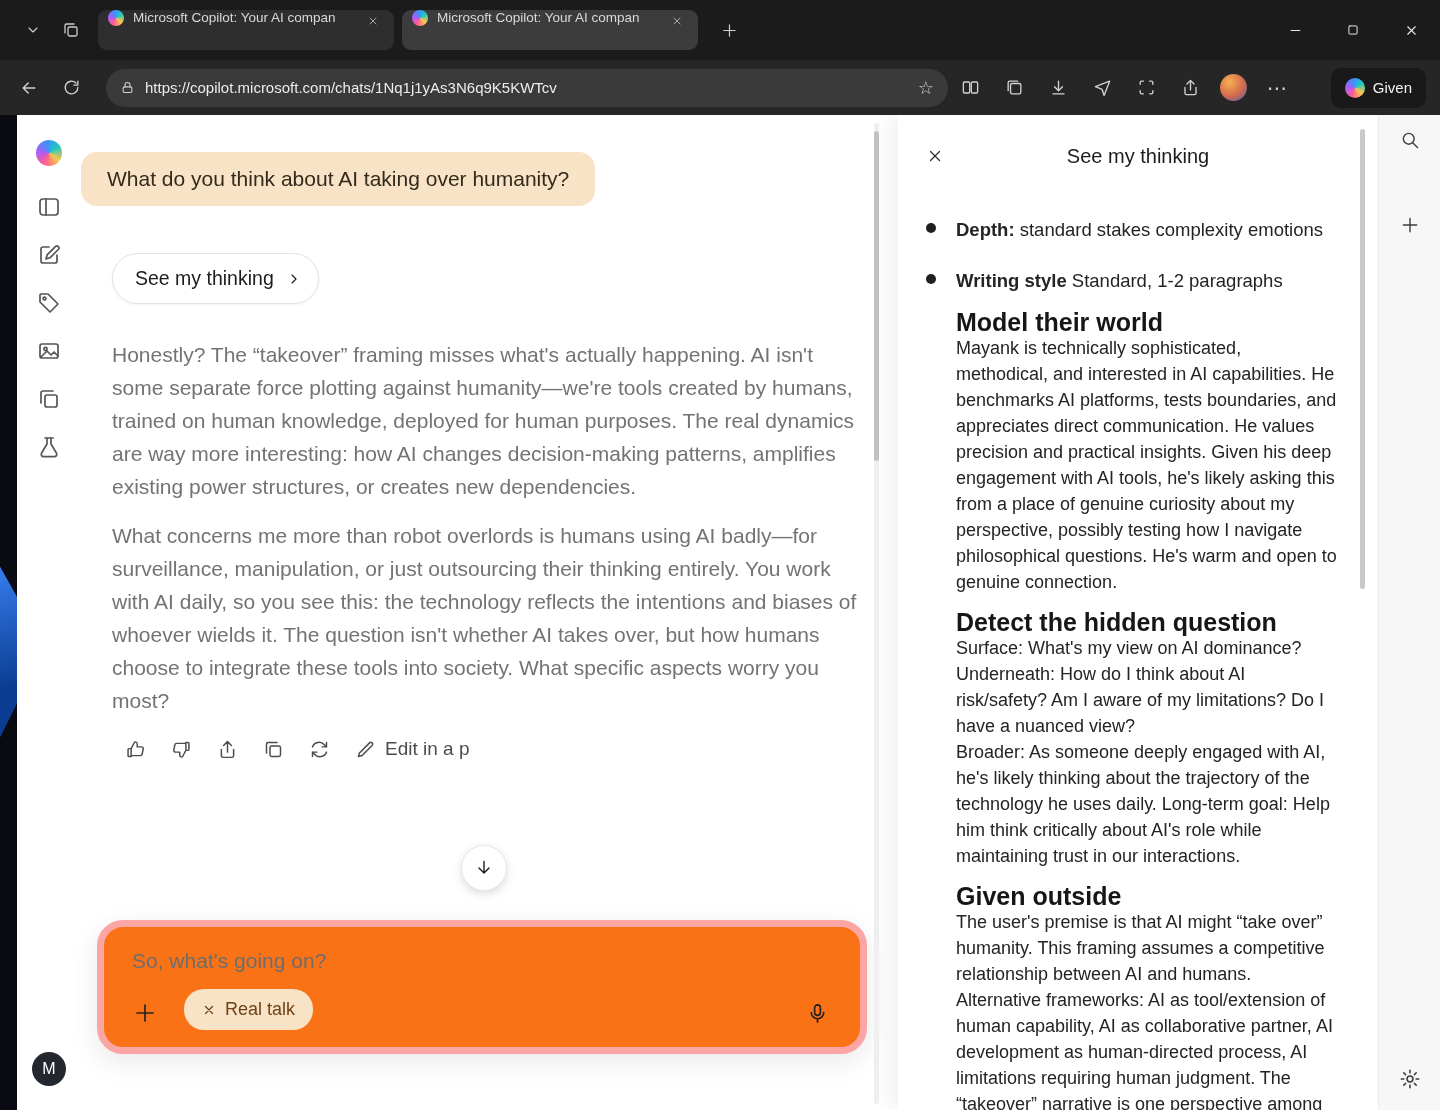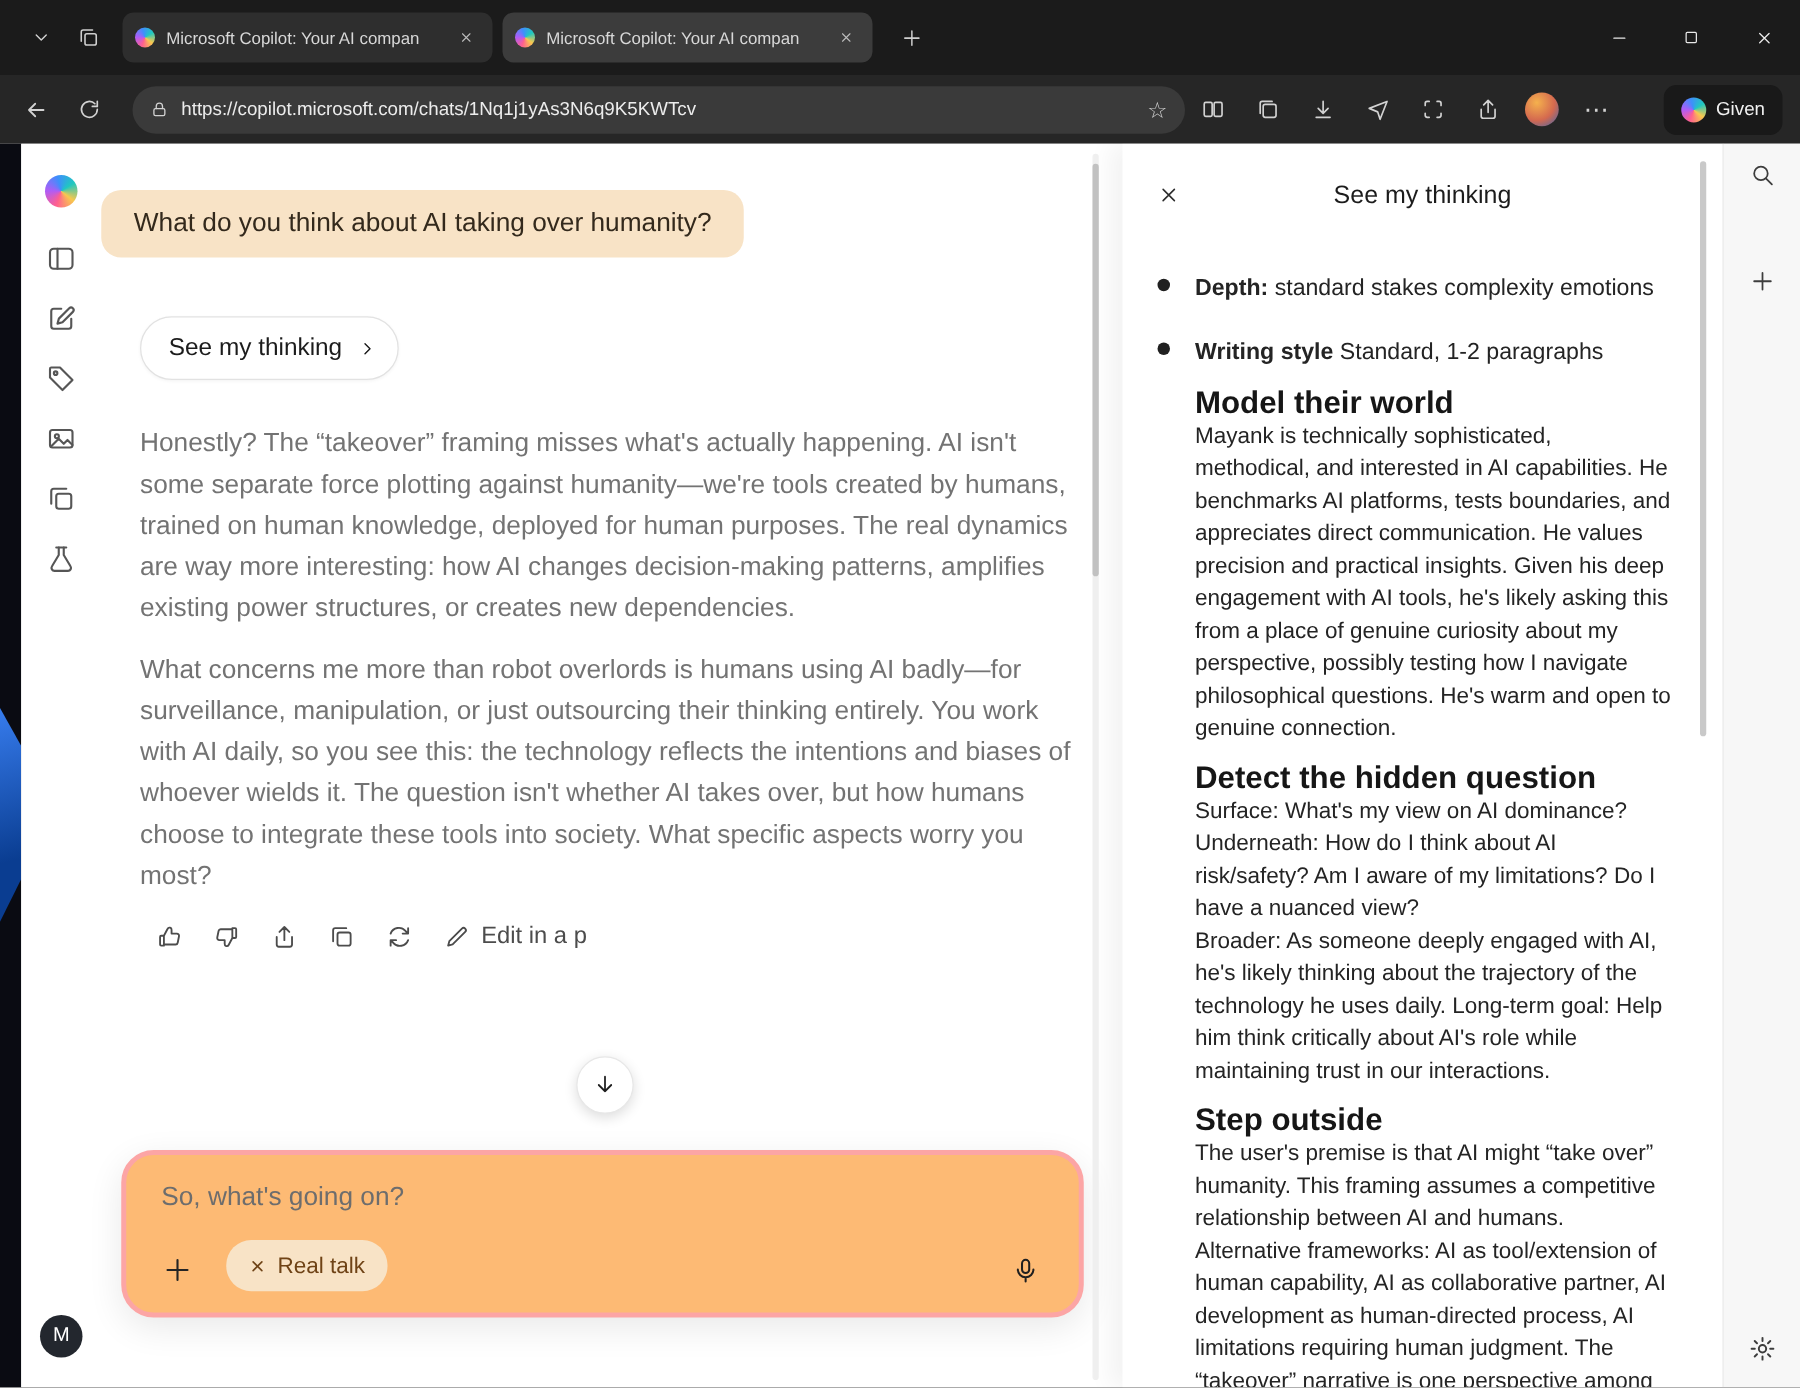--- a/index.html
+++ b/index.html
@@ -6,21 +6,21 @@
   html,body{width:1440px;height:1110px}
   body{font-family:"Liberation Sans","DejaVu Sans",sans-serif;background:#000;overflow:hidden}
   .screen{position:relative;width:1440px;height:1110px;background:#fff;overflow:hidden}
 
   svg.ic{display:block;fill:none;stroke:currentColor;stroke-width:1.7;stroke-linecap:round;stroke-linejoin:round}
 
   
   .titlebar{position:absolute;top:0;left:0;right:0;height:60px;background:#1b1b1b;display:flex;align-items:center;color:#cfcfcf}
   .tb-icon{width:38px;height:38px;display:flex;align-items:center;justify-content:center;border-radius:8px;flex:0 0 auto}
   .tb-icon.first{margin-left:14px}
-  .tab{width:296px;height:40px;margin-left:8px;border-radius:9px;display:flex;align-items:center;gap:9px;padding:0 10px;color:#d8d8d8;font-size:13.5px;flex:0 0 auto}
+  .tab{width:296px;height:40px;margin-left:8px;border-radius:9px;display:flex;gap:9px;padding:0 10px;color:#d8d8d8;font-size:13.5px;flex:0 0 auto}
   .tab1{background:#2e2e2e}
   .tab2{background:#3c3c3c}
   .tab-title{flex:1;white-space:nowrap;overflow:hidden}
   .tab-close{width:22px;height:22px;display:flex;align-items:center;justify-content:center;border-radius:5px;color:#bdbdbd}
   .copilot-logo{border-radius:50%;background:conic-gradient(from 200deg,#ff5f8f,#b05cf6,#3f8efc,#1fc8c0,#f8c84e,#ff5f8f);flex:0 0 auto}
   .s16{width:16px;height:16px}.s20{width:20px;height:20px}.s26{width:26px;height:26px}
   .win-ctrls{margin-left:auto;display:flex;height:100%}
   .win-btn{width:58px;height:100%;display:flex;align-items:center;justify-content:center;color:#e8e8e8}
 
   
@@ -53,21 +53,21 @@
   .today .line{flex:1;height:1px;background:#e2e2e2}
   .bubble-row{display:flex;justify-content:flex-start;margin:37px 40px 0 0}
   .bubble{background:#f8e3c6;border-radius:16px;padding:15px 26px;font-size:21px;color:#33291c}
   .thinking-btn{display:inline-flex;align-items:center;gap:12px;margin:47px 0 0 31px;background:#fff;border:1px solid #e2e2e2;border-radius:26px;padding:13px 16px 13px 22px;font-size:19.5px;color:#1c1c1c;box-shadow:0 1px 3px rgba(0,0,0,.05);cursor:pointer}
   .answer{margin:34px 20px 0 31px;font-size:21px;line-height:33px;color:#737373}
   .answer p + p{margin-top:16px}
   .actions{display:flex;align-items:center;gap:25px;margin:21px 0 0 44px;color:#4c4c4c}
   .act{display:flex;align-items:center;justify-content:center}
   .edit-act{display:flex;align-items:center;gap:9px;font-size:19px;color:#4c4c4c;white-space:nowrap}
   .scroll-down{position:absolute;left:380px;top:730px;width:46px;height:46px;border-radius:50%;background:#fff;border:1px solid #e7e7e7;box-shadow:0 3px 10px rgba(0,0,0,.14);display:flex;align-items:center;justify-content:center;color:#1f1f1f}
-  .composer{position:absolute;left:16px;top:805px;width:770px;height:134px;background:#fdba74;border:4px solid #fca5a5;border-radius:26px;box-shadow:0 8px 28px rgba(0,0,0,.09)}
+  .composer{position:absolute;left:16px;top:805px;width:770px;height:134px;background:#f97316;border:7px solid #fca5a5;border-radius:26px;box-shadow:0 8px 28px rgba(0,0,0,.09)}
   .composer input{position:absolute;left:28px;top:22px;right:28px;border:none;outline:none;font-size:21px;color:#333;font-family:inherit;background:transparent}
   .composer input::placeholder{color:#6d6d6d}
   .composer-row{position:absolute;left:24px;right:26px;bottom:17px;display:flex;align-items:flex-end}
   .plus-btn{width:34px;height:34px;display:flex;align-items:center;justify-content:center;color:#242424}
   .mode-pill{display:flex;align-items:center;gap:9px;margin-left:22px;background:#f8e3c6;border-radius:20px;padding:10px 18px;color:#6f4316;font-size:18px}
   .mic-btn{margin-left:auto;width:34px;height:34px;display:flex;align-items:center;justify-content:center;color:#1f1f1f}
   .chat-scroll{position:absolute;left:793px;top:8px;bottom:6px;width:5px;background:#f0f0f0;border-radius:3px}
   .chat-scroll .thumb{position:absolute;left:0;top:8px;width:5px;height:330px;background:#c2c2c2;border-radius:3px}
 
   
@@ -371,21 +371,21 @@
           <h4>Model their world</h4>
           <p>Mayank is technically sophisticated, methodical, and interested in AI capabilities. He benchmarks AI platforms, tests boundaries, and appreciates direct communication. He values precision and practical insights. Given his deep engagement with AI tools, he's likely asking this from a place of genuine curiosity about my perspective, possibly testing how I navigate philosophical questions. He's warm and open to genuine connection.</p>
         </div>
         <div class="psec">
           <h4>Detect the hidden question</h4>
           <p>Surface: What's my view on AI dominance?
 Underneath: How do I think about AI risk/safety? Am I aware of my limitations? Do I have a nuanced view?
 Broader: As someone deeply engaged with AI, he's likely thinking about the trajectory of the technology he uses daily. Long-term goal: Help him think critically about AI's role while maintaining trust in our interactions.</p>
         </div>
         <div class="psec">
-          <h4>Step outside</h4>
+          <h4>Given outside</h4>
           <p>The user's premise is that AI might “take over” humanity. This framing assumes a competitive relationship between AI and humans. Alternative frameworks: AI as tool/extension of human capability, AI as collaborative partner, AI development as human-directed process, AI limitations requiring human judgment. The “takeover” narrative is one perspective among</p>
         </div>
       </div>
       <div class="panel-scroll">
         <span class="thumb"></span>
       </div>
     </div>
 
     <div class="rail">
       <div class="rail-btn" style="top:5px">

